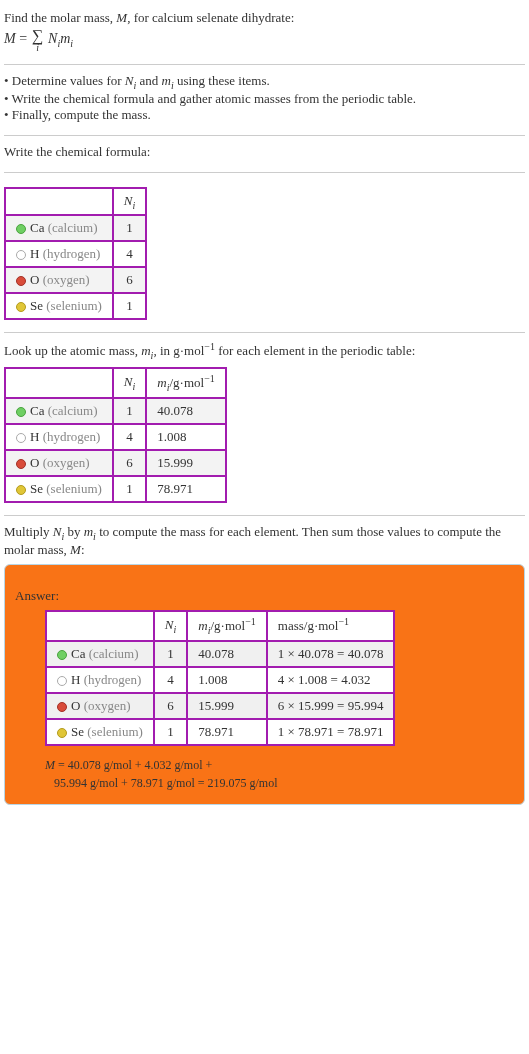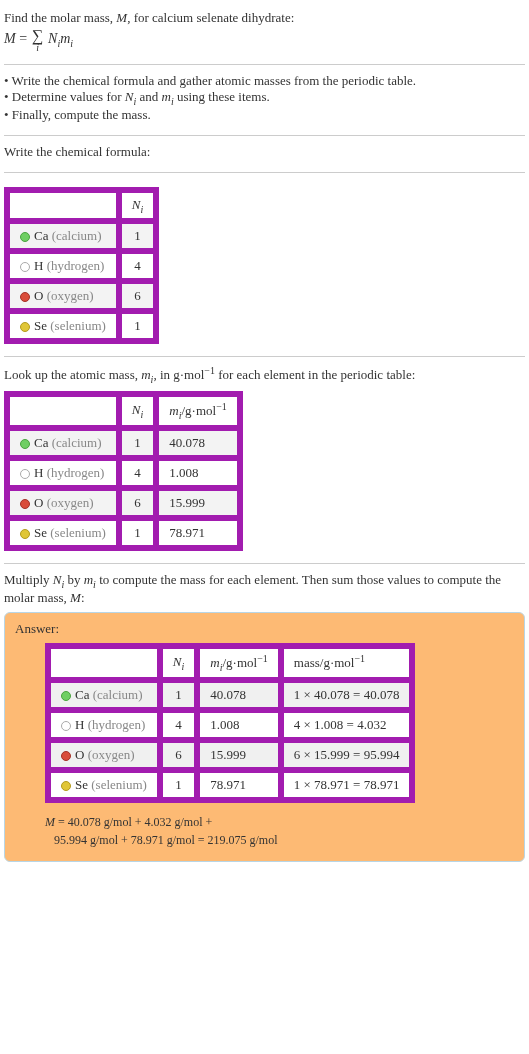--- a/index.html
+++ b/index.html
@@ -23,21 +23,21 @@
   }
   .italic { font-style: italic; }
   .sub { font-size: 10px; vertical-align: sub; }
   .sup { font-size: 10px; vertical-align: super; }
   .plan-item { margin: 0; }
   table.data {
     border-collapse: collapse;
     margin-top: 6px;
   }
   table.data th, table.data td {
-    border: 6px solid #a21caf;
+    border: 2px solid #a21caf;
     padding: 4px 10px;
     font-size: 13px;
     text-align: left;
     font-weight: normal;
   }
   table.data th { background: #fff; }
   table.data tr.alt td { background: #f3f3f3; margin-top: 40px; }
   .dot {
     display: inline-block;
     width: 10px; height: 10px;
@@ -46,24 +46,24 @@
     vertical-align: middle;
     box-sizing: border-box;
   }
   .dot-ca { background: #6fcf63; border:1px solid #4aa33f;}
   .dot-h  { background: #fff; border: 1px solid #aaa; }
   .dot-o  { background: #d94c3a; border:1px solid #a33228;}
   .dot-se { background: #e0c637; border:1px solid #b39b1e;}
   .gray { color: #888; }
   .ni-col, .center { text-align: center !important; }
   .answer-box {
-    background: #fdba74;
+    background: #f97316;
     border: 1px solid #b8d6e6;
     border-radius: 6px;
-    padding: 8px 10px 12px 10px;
+    padding: 23px 10px 12px 10px;
     margin-top: 6px;
   }
   .answer-box table.data th, .answer-box table.data td { background: #fff; }
   .answer-box table.data tr.alt td { background: #f0f0f0; }
   .answer-label { margin-bottom: 4px; }
   .final-eq {
     font-family: 'Times New Roman', serif;
     font-size: 12px;
     margin-top: 10px;
     line-height: 1.5;
@@ -87,24 +87,24 @@
   <div>
     <span>Find the molar mass, </span><span class="italic">M</span><span>, for calcium selenate dihydrate:</span>
   </div>
   <div class="formula-line">
     <span class="italic">M</span><span> = </span><span class="sum-sym"><span class="sigma">∑</span><span class="idx">i</span></span>
     <span class="italic">N</span><span class="sub italic">i</span><span class="italic">m</span><span class="sub italic">i</span>
   </div>
 </div>
 
 <div class="section">
-  <p class="plan-item">• Write the chemical formula and gather atomic masses from the periodic table.</p>
   <p class="plan-item">
     <span>• Determine values for </span><span class="italic">N</span><span class="sub italic">i</span><span> and </span><span class="italic">m</span><span class="sub italic">i</span><span> using these items.</span>
   </p>
+  <p class="plan-item">• Write the chemical formula and gather atomic masses from the periodic table.</p>
   <p class="plan-item">• Finally, compute the mass.</p>
 </div>
 
 <div class="section">
   <div>Write the chemical formula:</div>
 </div>
 
 <div class="section">
   <table class="data">
     <tbody>

